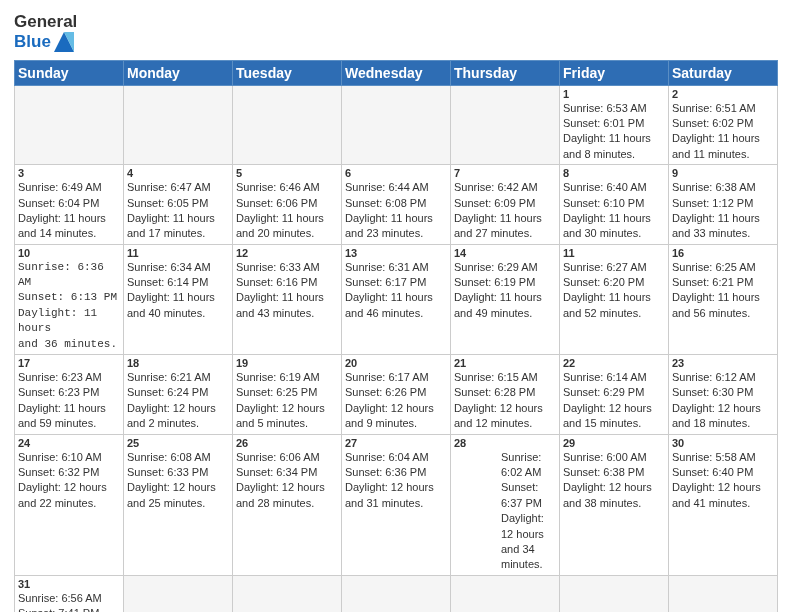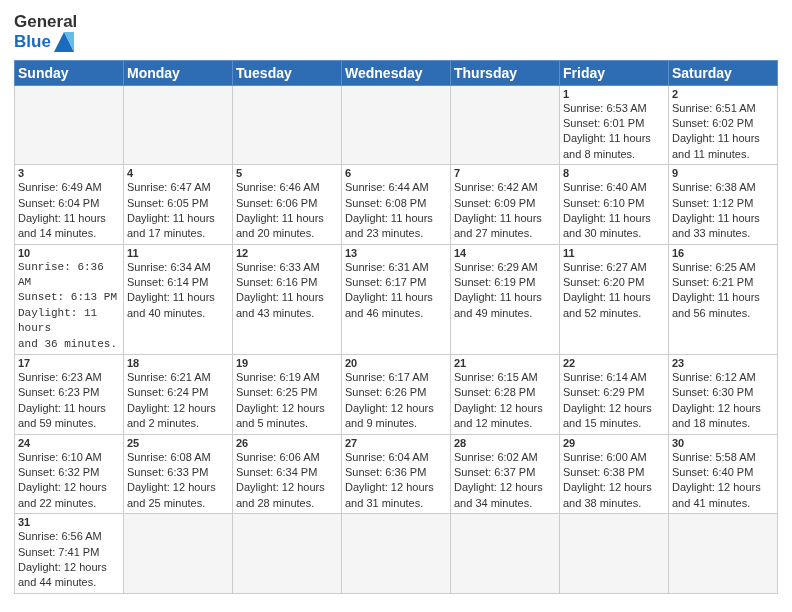--- a/index.html
+++ b/index.html
@@ -318,21 +318,21 @@
           </td>
           <td>
             <span class="day-number">27</span>
             <div class="day-info" style="white-space: pre-line;">Sunrise: 6:04 AM
 Sunset: 6:36 PM
 Daylight: 12 hours
 and 31 minutes.</div>
           </td>
           <td>
             <span class="day-number">28</span>
-            <div class="day-info" style="white-space: pre-line;">Sunrise: 6:02 AM
+            <div class="day-info" style="white-space: pre-line; margin-left: 47px;">Sunrise: 6:02 AM
 Sunset: 6:37 PM
 Daylight: 12 hours
 and 34 minutes.</div>
           </td>
           <td>
             <span class="day-number">29</span>
             <div class="day-info" style="white-space: pre-line;">Sunrise: 6:00 AM
 Sunset: 6:38 PM
 Daylight: 12 hours
 and 38 minutes.</div>

